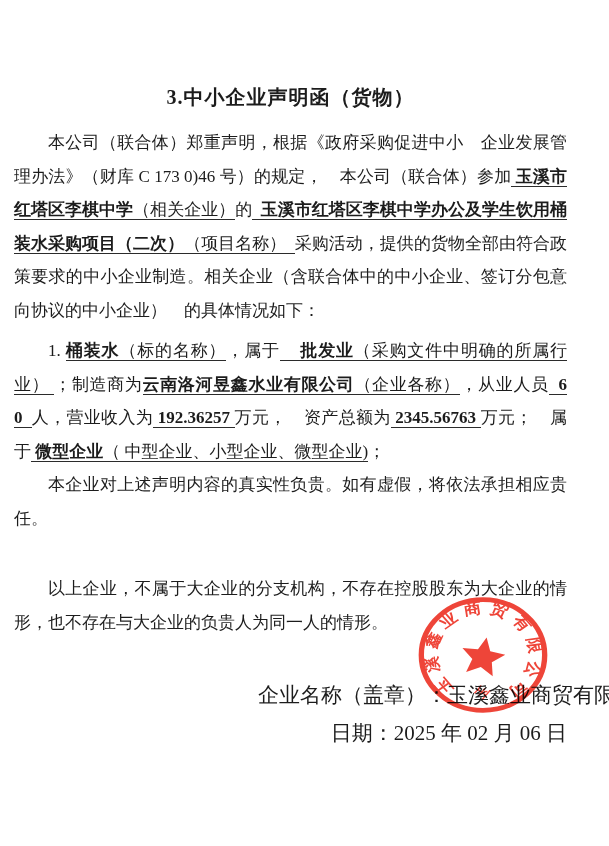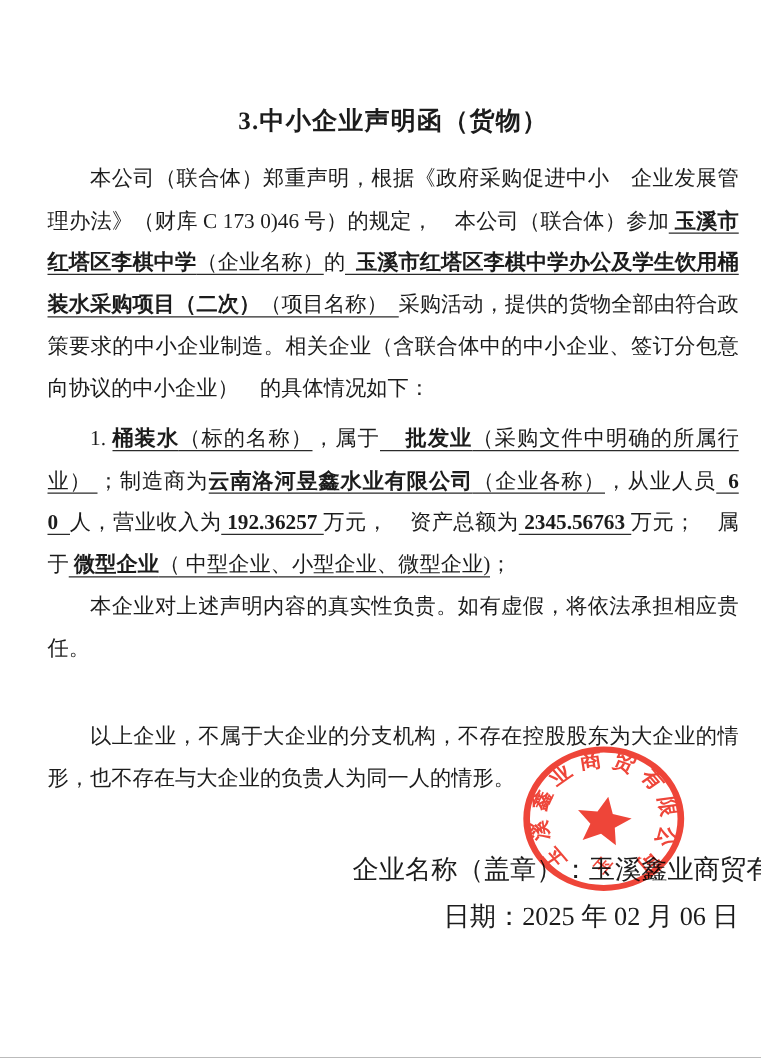--- a/index.html
+++ b/index.html
@@ -7,21 +7,21 @@
     position:relative;
     width:609px;height:846px;
     background:#ffffff;
     font-family:"Liberation Serif","DejaVu Serif",serif;
     color:#1c1c1c;
     overflow:hidden;
     margin:0 auto;
   }
   .content{
     position:absolute;
-    left:38px;top:84px;
+    left:14px;top:84px;
     width:553px;
   }
   .doc-title{
     text-align:center;
     font-size:20px;
     font-weight:bold;
     letter-spacing:1px;
     margin:0 0 16px 0;
     line-height:26px;
   }
@@ -62,21 +62,21 @@
   }
 </style>
 </head>
 <body>
 
 <div class="page">
   <div class="content">
 
     <h1 class="doc-title">3.中小企业声明函（货物）</h1>
 
-    <p class="para indent"><span>本公司（联合体）郑重声明，根据《政府采购促进中小　企业发展管理办法》（财库 C 173 0)46 号）的规定，　本公司（联合体）参加</span><span class="b u">&nbsp;玉溪市红塔区李棋中学</span><span class="u">（企业名称）</span><span>的</span><span class="b u">&nbsp;&nbsp;玉溪市红塔区李棋中学办公及学生饮用桶装水采购项目（二次）</span><span class="u">（项目名称）&nbsp;&nbsp;</span><span>采购活动，提供的货物全部由符合政策要求的中小企业制造。相关企业（含联合体中的中小企业、签订分包意向协议的中小企业）　的具体情况如下：</span></p>
+    <p class="para indent"><span>本公司（联合体）郑重声明，根据《政府采购促进中小　企业发展管理办法》（财库 C 173 0)46 号）的规定，　本公司（联合体）参加</span><span class="b u">&nbsp;玉溪市红塔区李棋中学</span><span class="u">（相关企业）</span><span>的</span><span class="b u">&nbsp;&nbsp;玉溪市红塔区李棋中学办公及学生饮用桶装水采购项目（二次）</span><span class="u">（项目名称）&nbsp;&nbsp;</span><span>采购活动，提供的货物全部由符合政策要求的中小企业制造。相关企业（含联合体中的中小企业、签订分包意向协议的中小企业）　的具体情况如下：</span></p>
 
     <p class="para indent gap-before"><span>1. </span><span class="b u">桶装水</span><span class="u">（标的名称）</span><span>，属于</span><span class="u">&nbsp;&nbsp;&nbsp;&nbsp;</span><span class="b u">批发业</span><span class="u">（采购文件中明确的所属行业）&nbsp;</span><span>；制造商为</span><span class="b u">云南洛河昱鑫水业有限公司</span><span class="u">（企业各称）</span><span>，从业人员</span><span class="b u">&nbsp;&nbsp;60&nbsp;&nbsp;</span><span>人，营业收入为</span><span class="b u">&nbsp;192.36257&nbsp;</span><span>万元，　资产总额为</span><span class="b u">&nbsp;2345.56763&nbsp;</span><span>万元；　属于</span><span class="b u">&nbsp;微型企业</span><span class="u">（ 中型企业、小型企业、微型企业)</span><span>；</span></p>
 
     <p class="para indent"><span>本企业对上述声明内容的真实性负贵。如有虚假，将依法承担相应贵任。</span></p>
 
     <p class="para indent big-gap-before"><span>以上企业，不属于大企业的分支机构，不存在控股股东为大企业的情形，也不存在与大企业的负贵人为同一人的情形。</span></p>
 
     <div class="sig-block">
       <div class="sig-line">
         <span>企业名称（盖章）：</span><span>玉溪鑫业商贸有限公司</span>

